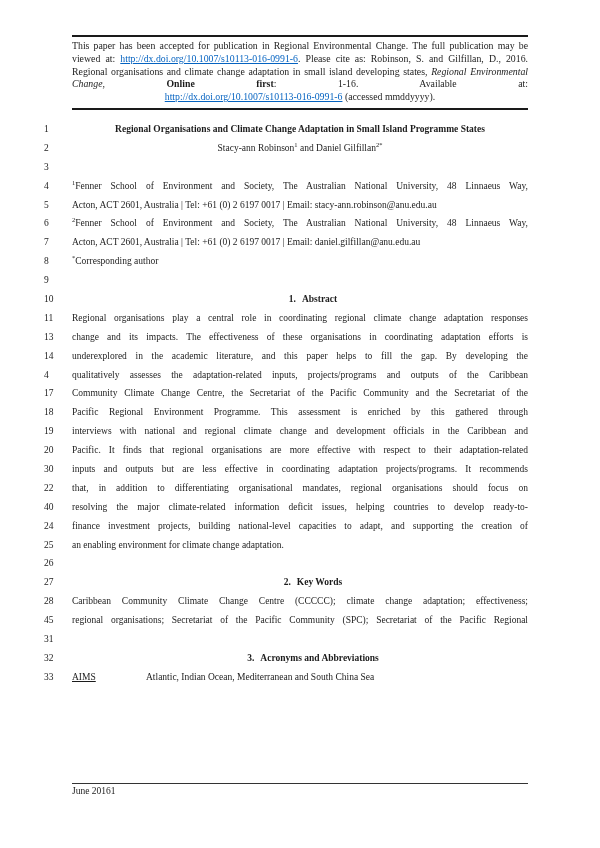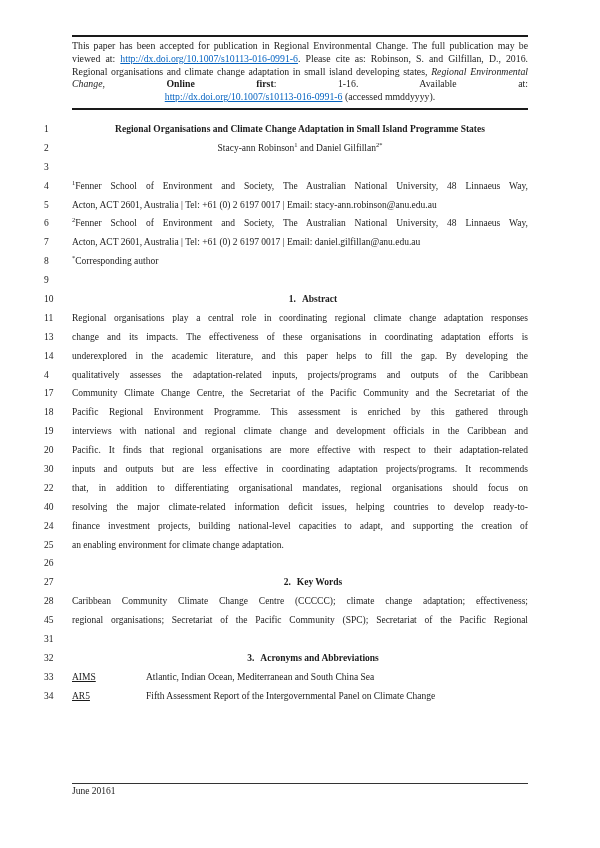--- a/index.html
+++ b/index.html
@@ -213,24 +213,20 @@
 
     <div class="row">
       <span class="lnum">32</span>
       <span class="ltext hrow"><span class="hnum">3.</span><span>Acronyms and Abbreviations</span></span>
     </div>
 
     <div class="row">
       <span class="lnum">33</span>
       <span class="ltext"><span class="acr">AIMS</span><span>Atlantic, Indian Ocean, Mediterranean and South China Sea</span></span>
     </div>
-    <div class="row">
-      <span class="lnum">34</span>
-      <span class="ltext"><span class="acr">AR5</span><span>Fifth Assessment Report of the Intergovernmental Panel on Climate Change</span></span>
-    </div>
 
   </div>
 
   <div class="footer-rule"></div>
   <div class="footer-row">
     <span>June 2016</span>
     <span>1</span>
   </div>
 
 </div>

